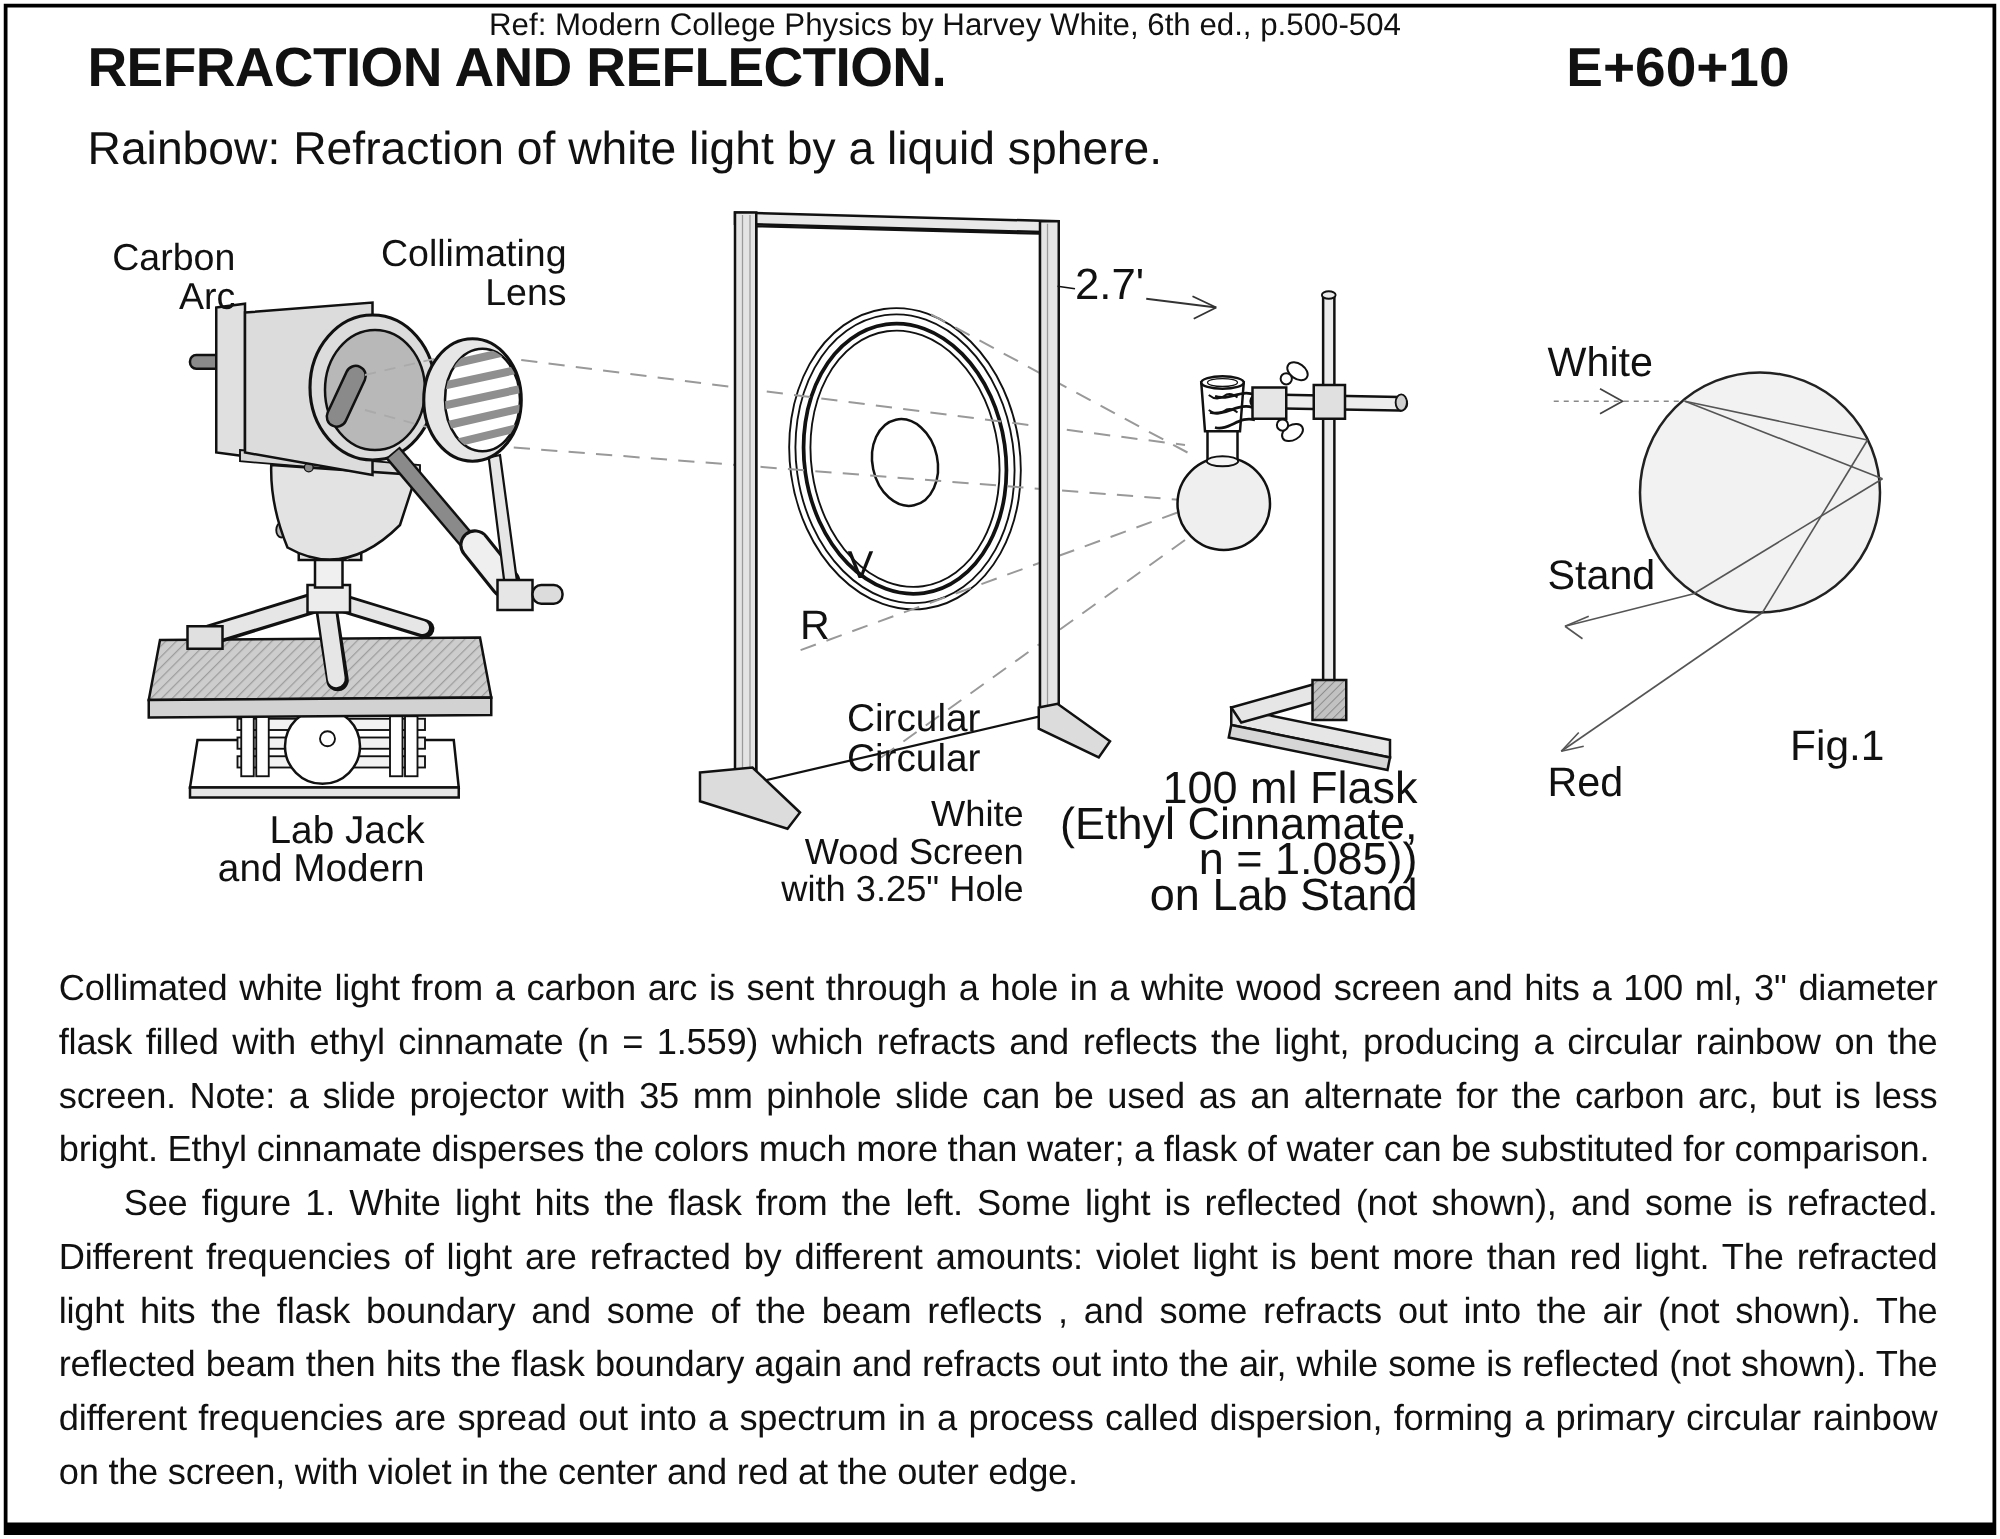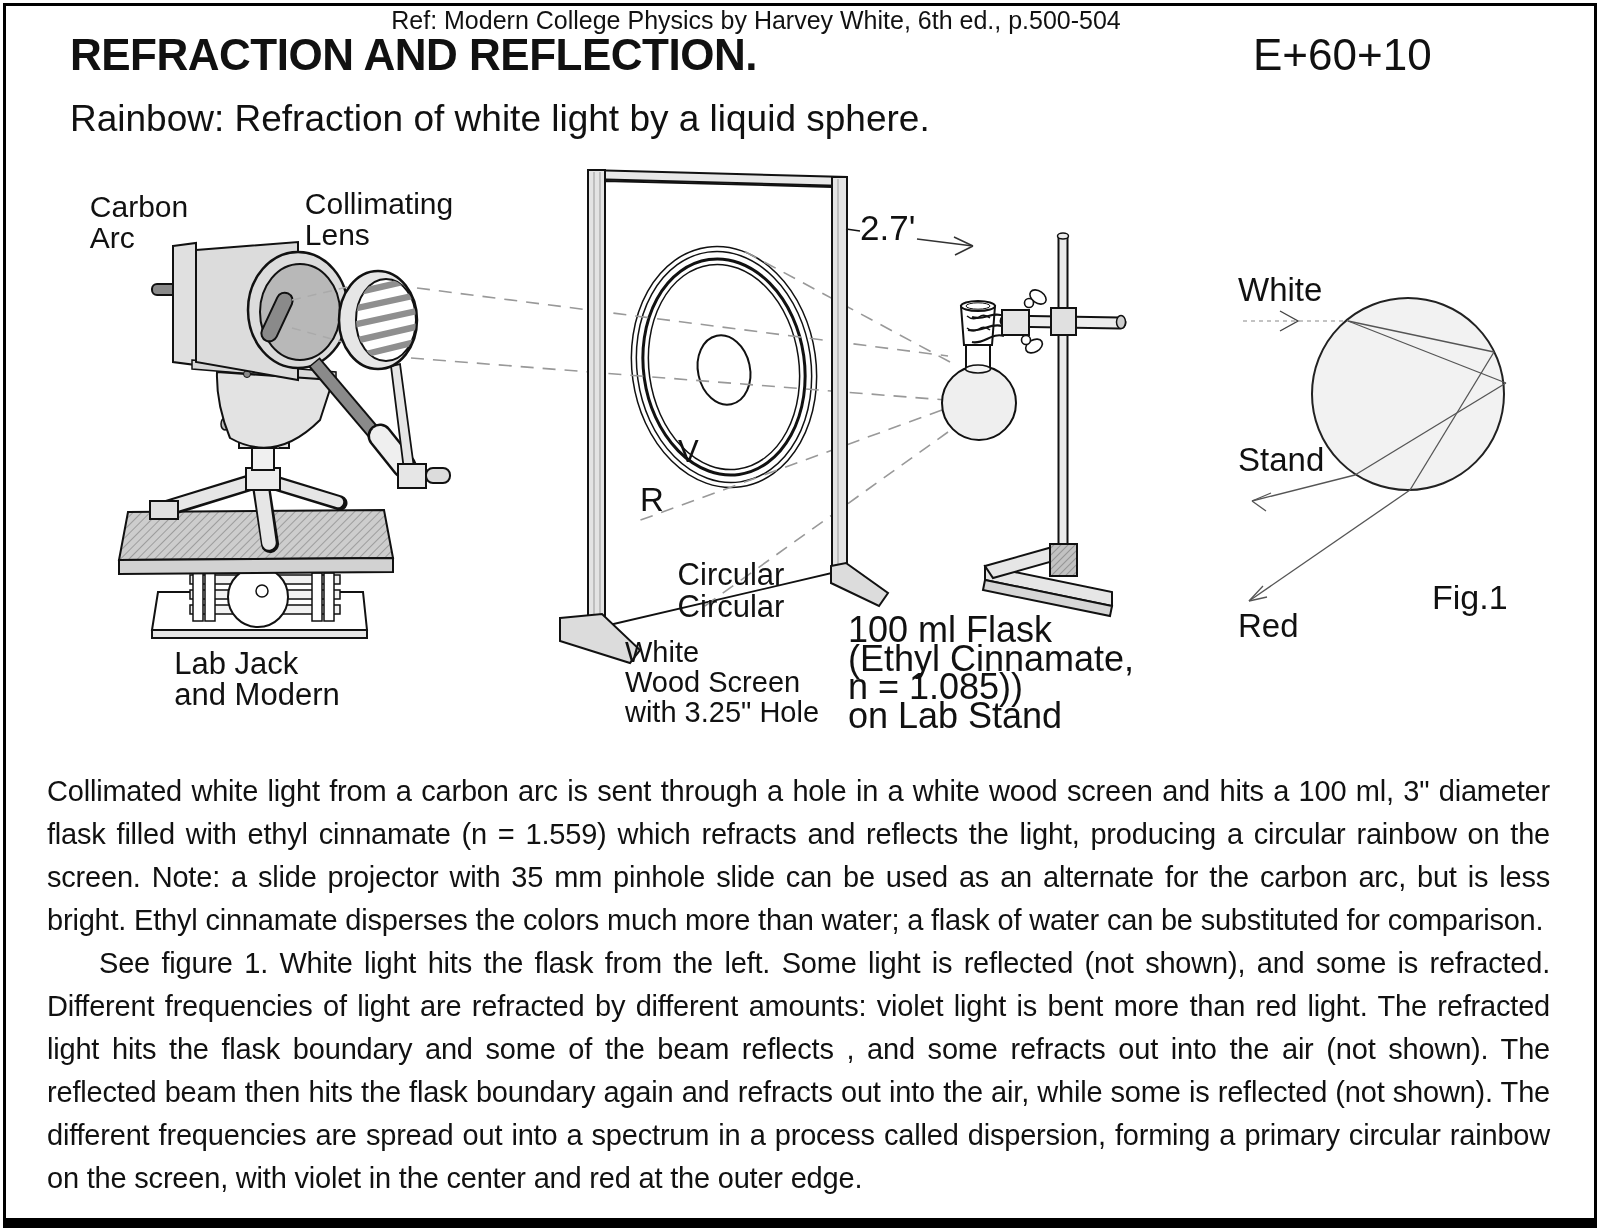--- a/index.html
+++ b/index.html
@@ -8,24 +8,24 @@
     font-family:"Liberation Sans", sans-serif;color:#111;
   }
   .page-frame{
     position:absolute;left:3px;top:3px;right:3px;bottom:3px;
     border-style:solid;border-color:#000;border-width:3px 3px 10px 3px;
     pointer-events:none;z-index:10;
   }
   .hdr{position:absolute;white-space:nowrap;z-index:5;}
   #ref-line{left:756px;top:6px;transform:translateX(-50%);font-size:25px;}
   #page-title{left:70px;top:30px;font-size:44px;font-weight:bold;letter-spacing:-0.5px;}
-  #page-code{left:1253px;top:30px;font-size:44px;font-weight:normal;}
+  #page-code{left:1253px;top:30px;font-size:44px;font-weight:bold;}
   #page-subtitle{left:70px;top:98px;font-size:37px;}
   svg#diagram{position:absolute;left:0;top:148px;z-index:2;}
-  .dlabel{position:absolute;z-index:5;color:#111;text-align:left;transform:translateX(-50%);white-space:nowrap;}
+  .dlabel{position:absolute;z-index:5;color:#111;text-align:right;transform:translateX(-50%);white-space:nowrap;}
   .dlabel .line{display:block;}
   .dlabel-left{transform:none;text-align:left;}
   #lbl-carbon{left:139px;top:191px;font-size:30px;line-height:31px;}
   #lbl-collimating{left:379px;top:188px;font-size:30px;line-height:31px;}
   #lbl-labjack{left:257px;top:648px;font-size:31px;line-height:31px;}
   #lbl-screen{left:722px;top:637px;font-size:29px;line-height:30px;}
   #lbl-flask{left:965px;top:616px;font-size:36px;line-height:28.5px;margin-left:26px;}
   #lbl-rainbow{left:731px;top:511px;font-size:31px;line-height:32px;margin-top:48px;}
   #lbl-distance{left:860px;top:208px;font-size:35px;}
   #lbl-v{left:678px;top:434px;font-size:31px;}

